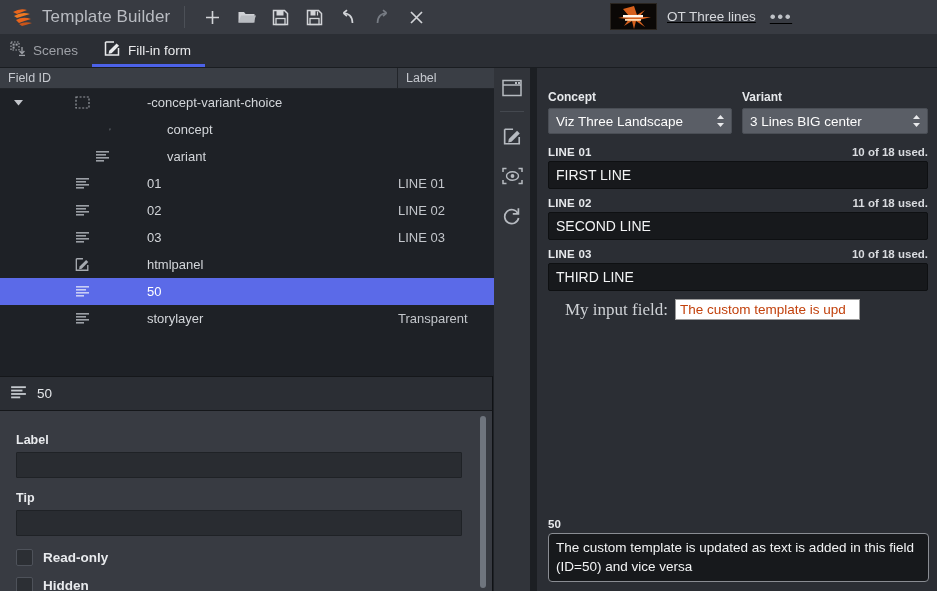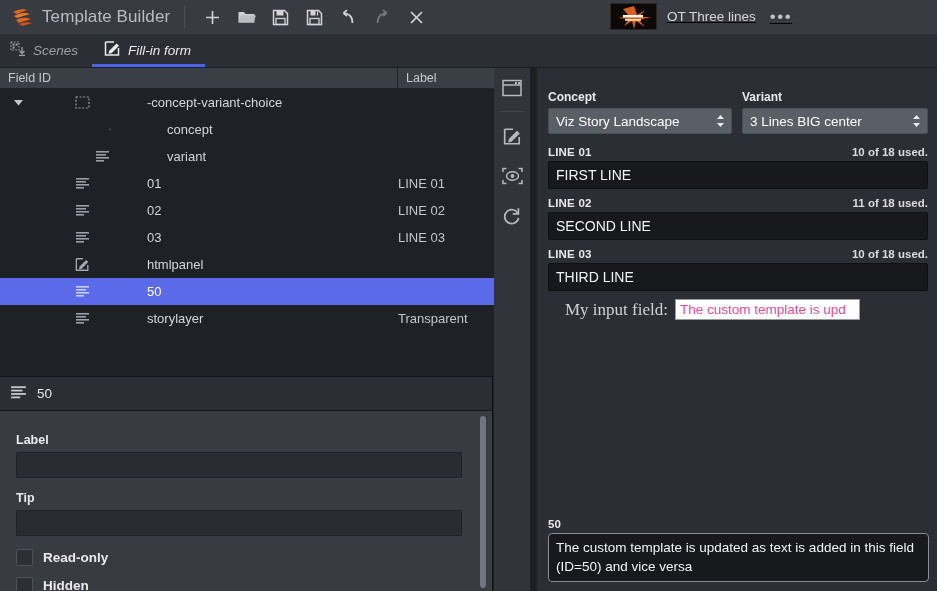--- a/index.html
+++ b/index.html
@@ -36,21 +36,20 @@
   }
   .doc-name { color: #d6d8dc; font-size: 13.5px; }
   .doc-more { color: #bfc2c7; font-size: 17px; letter-spacing: 1.5px; line-height: 10px; cursor: pointer; padding-left: 4px;}
 
   
   .tabbar {
     position: absolute; left: 0; top: 34px; width: 937px; height: 34px;
     background: #2b2e34;
     display: flex; align-items: flex-end;
     border-bottom: 1px solid #1a1d21;
-    font-style: italic;
   }
   .tab {
     display: flex; align-items: center; gap: 7px;
     height: 33px; padding: 0 14px 0 12px; cursor: pointer; position: relative;
   }
   .tab:first-child { padding-left: 10px; }
   .tab-label { font-size: 13.5px; color: #9ea1a7; }
   .tab.active .tab-label { color: #e9eaec; }
   .tab.active::after {
     content: ""; position: absolute; left: 0; right: 0; bottom: 0;
@@ -153,21 +152,21 @@
     color: #f2f3f4; font-size: 14px;
   }
 
   .html-panel { margin-top: 3px; height: 215px; }
   .hp-line { display: flex; align-items: center; gap: 0; padding-left: 17px; }
   .hp-serif {
     font-family: "Liberation Serif", serif; color: #cfd2d6; font-size: 17px;
     padding-right: 7px;
   }
   .hp-input {
-    background: #ffffff; border: 1px solid #9b9b9b; color: #ec4899;
+    background: #ffffff; border: 1px solid #9b9b9b; color: #c2410c;
     font-size: 13.5px; height: 21px; width: 185px;
     display: flex; align-items: center; padding-left: 4px;
     overflow: hidden; white-space: nowrap;
   }
 
   .fld-50 { position: absolute; left: 548px; top: 518px; width: 381px; }
   .fld-50 .fld-cap { font-size: 11.5px; }
   .fld-50-input {
     background: #17191c; border: 1px solid #8a8d93; border-radius: 4px;
     color: #f2f3f4; font-size: 13.5px; line-height: 19px;
@@ -490,21 +489,21 @@
     </div>
   </div>
   <div class="splitter"></div>
 
   <div class="form-panel">
 
     <div class="sel-row">
       <div class="sel-group concept">
         <span class="sel-cap">Concept</span>
         <div class="sel-box">
-          <span>Viz Story Landscape</span>
+          <span>Viz Three Landscape</span>
           <span class="spinner">
             <svg width="9" height="14" viewBox="0 0 9 14">
                 <path d="M4.5 1 L8 5 L1 5 Z" fill="#e9eaec"></path>
                 <path d="M4.5 13 L8 9 L1 9 Z" fill="#e9eaec"></path>
               </svg>
           </span>
         </div>
       </div>
       <div class="sel-group variant">
         <span class="sel-cap">Variant</span>

